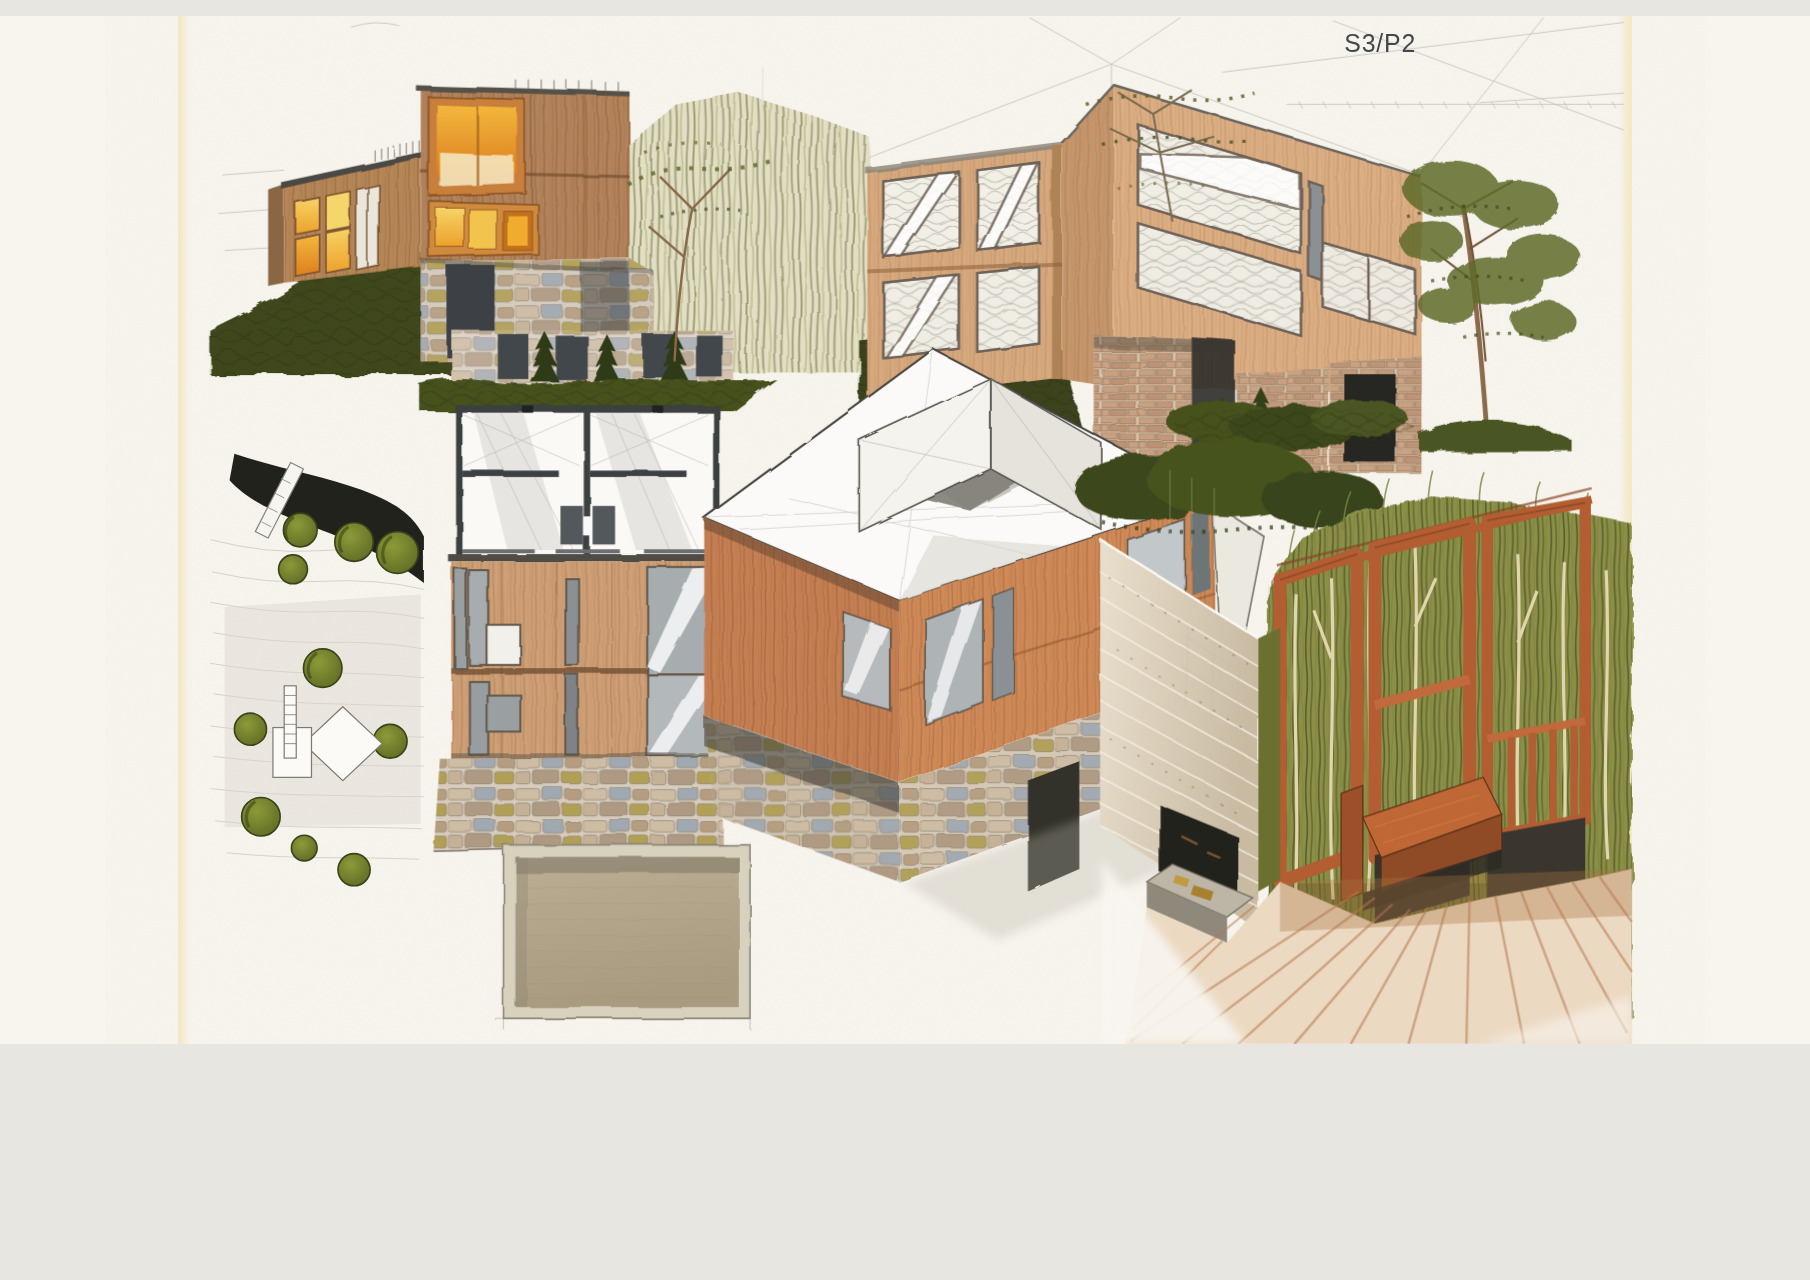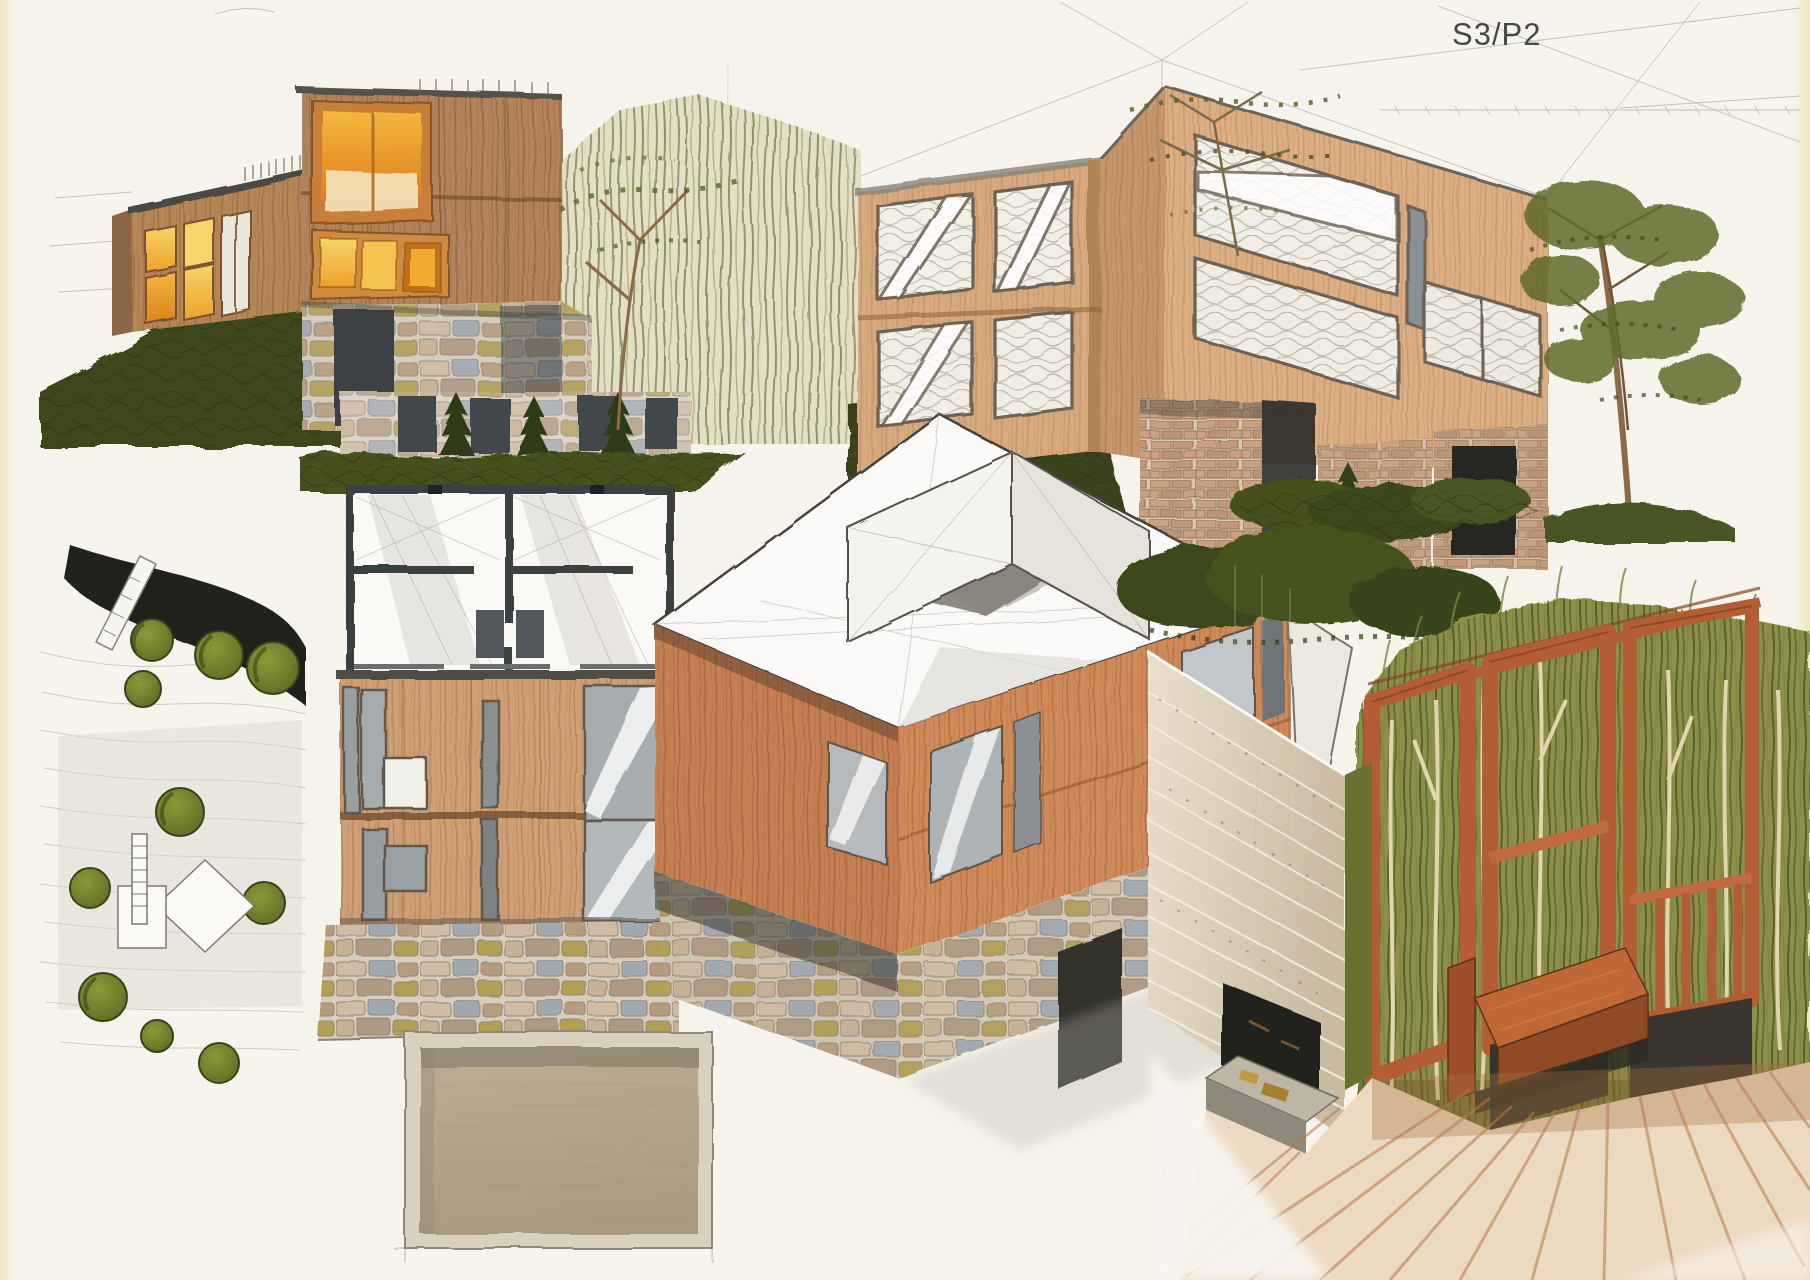--- a/index.html
+++ b/index.html
@@ -5,21 +5,21 @@
   :root{
     --code-color:#43474b; --paper:#f8f5ee; --paper-edge:#f1e7bd;
     --wood-dark:#b3845c; --wood-light:#d7a97e; --wood-axon:#c67f52;
     --wood-frame-sienna:#b25d32; --window-glow:#f0ac2e; --window-glow-pale:#f6d66b;
     --window-gray:#a7acae; --vegetation-dark:#3f471c; --vegetation-olive:#6e7433;
     --tree-plan-green:#6f7a2a; --stone-light:#cbb9a3; --stone-joint:#7a6f5f;
     --brick:#c99f7e; --pencil-gray:#8f8d86; --plan-wall:#3b3f41;
     --river-black:#20241f; --roof-panel-taupe:#b2a68c; --floor-wood:#c08257;
   }
   html,body{margin:0;padding:0;background:#e8e6e0;}
-  .sheet{position:relative;width:1810px;height:1280px;margin:0 auto;background:var(--paper);overflow:hidden;}
+  .sheet{position:relative;width:1810px;height:1028px;margin:16px auto;background:var(--paper);overflow:hidden;}
   .sheet svg{position:absolute;left:0;top:0;width:100%;height:100%;display:block;}
   .code{font-family:"Liberation Sans",sans-serif;font-size:31px;font-weight:400;letter-spacing:1px;fill:var(--code-color);}
 </style>
 </head>
 <body>
 
 <div class="sheet">
 <svg viewBox="0 0 1810 1280" xmlns="http://www.w3.org/2000/svg" xmlns:xlink="http://www.w3.org/1999/xlink">
 <defs>
   <filter id="grain" x="-5%" y="-5%" width="110%" height="110%">

